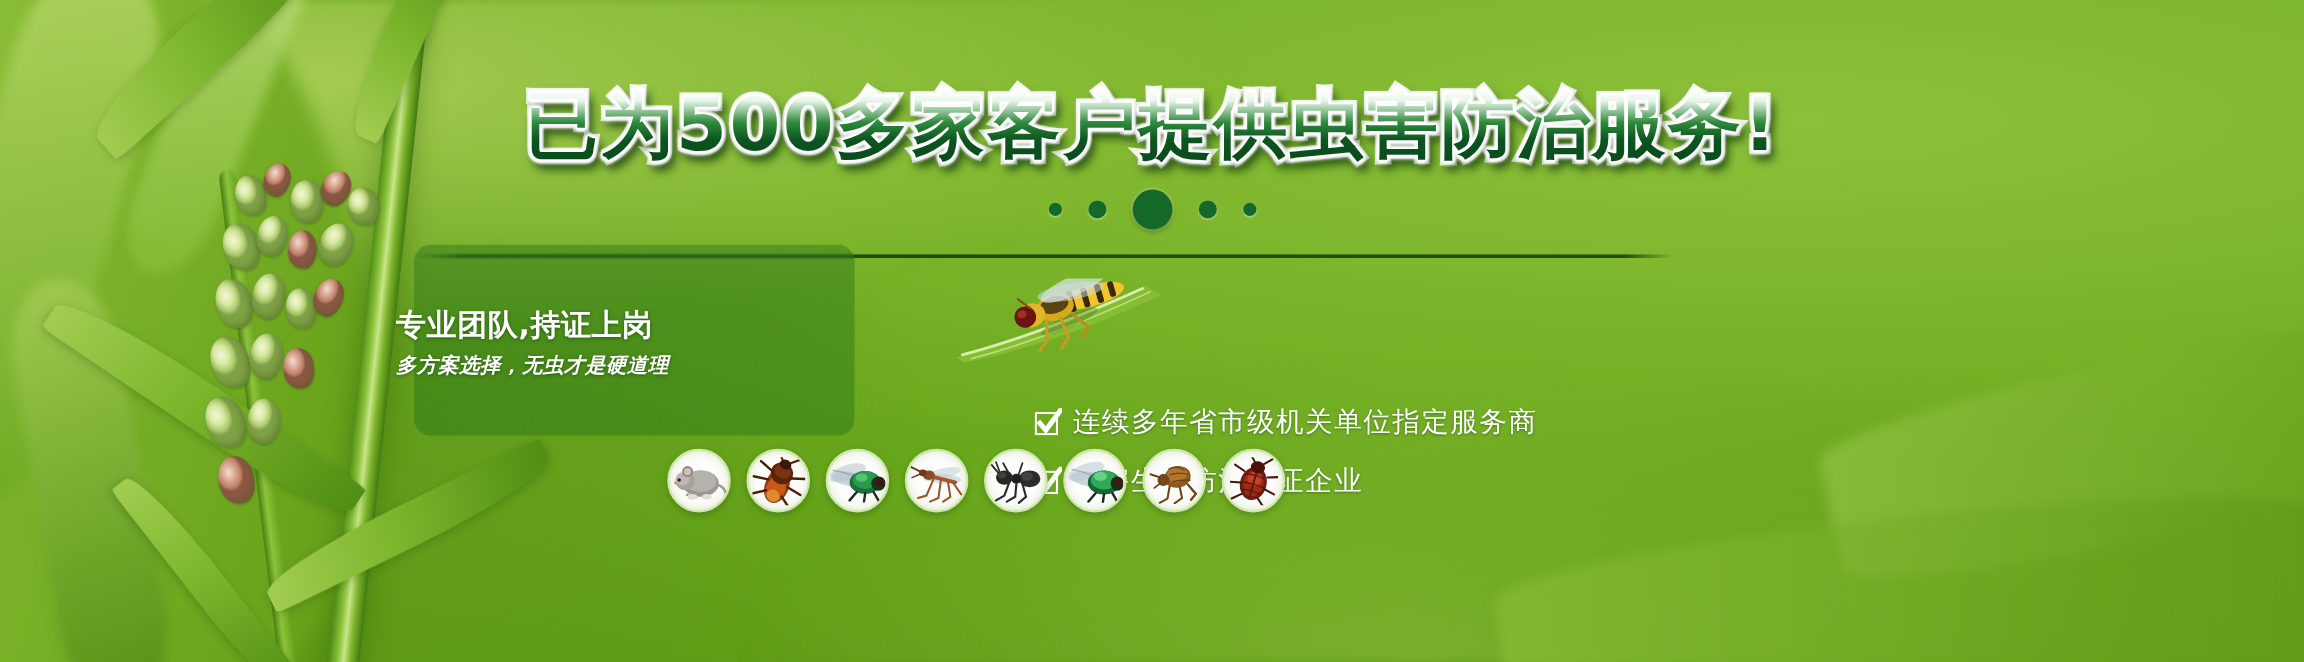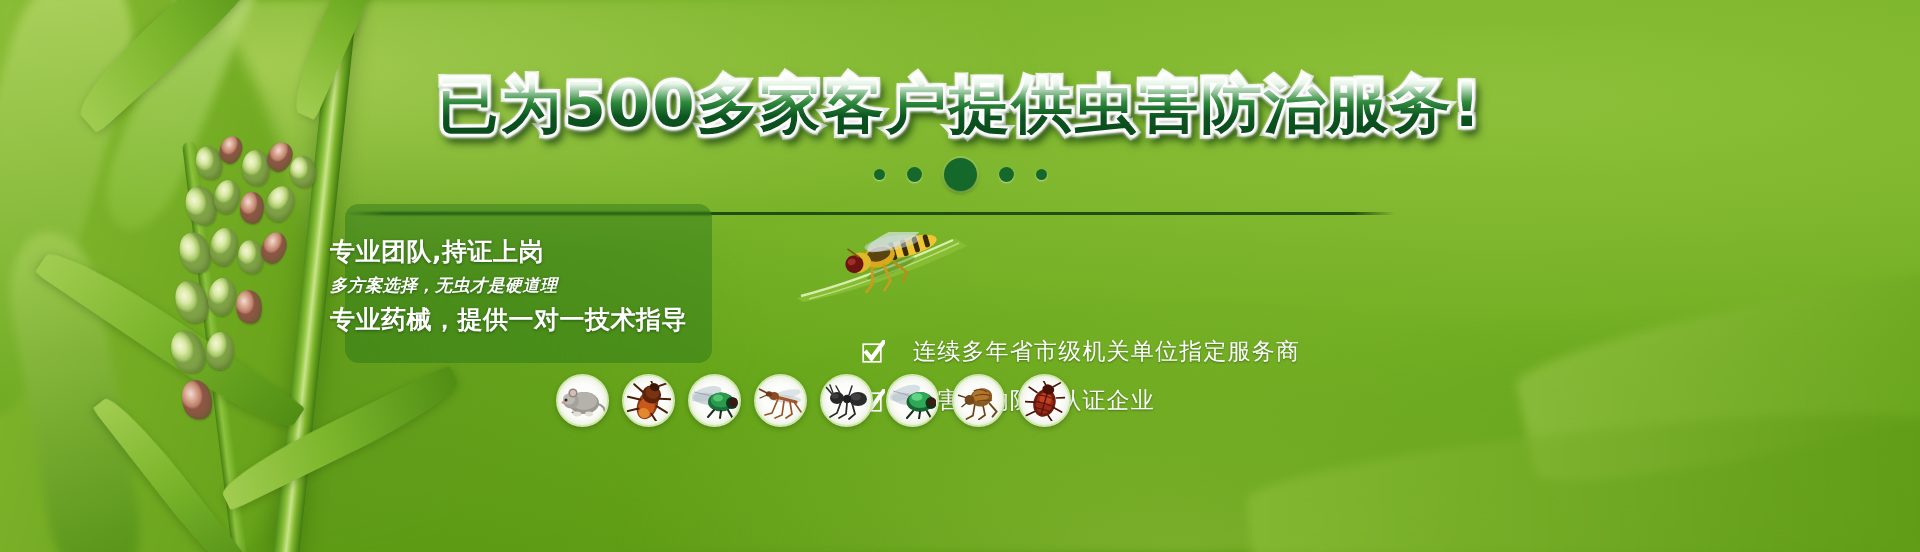--- a/index.html
+++ b/index.html
@@ -164,21 +164,21 @@
     position:absolute; left:795px; top:232px; width:180px; height:70px;
     z-index:3;
   }
 
   
   .checklist{
     position:absolute; left:862px; top:336px;
     z-index:4;
     display:flex; flex-direction:column; gap:18px;
   }
-  .check-item{ display:flex; align-items:center; gap:28px; }
+  .check-item{ display:flex; align-items:center; gap:9px; }
   .check-box{ width:23px; height:23px; flex:0 0 auto; }
   .check-text{
     color:#ffffff;
     font-family:"DejaVu Sans", sans-serif;
     font-size:23px;
     letter-spacing:1.2px;
     white-space:nowrap;
     text-shadow:0 1px 2px rgba(10,45,10,.45);
   }
 
@@ -259,21 +259,20 @@
     <span class="dot m"></span>
     <span class="dot l"></span>
     <span class="dot m"></span>
     <span class="dot s"></span>
   </div>
 
   <div class="panel"></div>
   <div class="panel-lines">
     <div class="pline l1">专业团队,持证上岗</div>
     <div class="pline l2">多方案选择，无虫才是硬道理</div>
-    <div class="pline l3">专业药械，提供一对一技术指导</div>
   </div>
 
   <div class="flyblade">
     <svg width="180" height="70" viewBox="0 0 180 70">
 
       <path d="M2 66 C40 56 95 36 160 6 L172 14 C110 44 50 62 8 70 Z" fill="#86bd33"></path>
       <path d="M6 64 C44 54 98 35 158 8" stroke="#e9f7c6" stroke-width="2.4" fill="none" opacity=".85"></path>
       <path d="M14 67 C52 57 104 39 164 11" stroke="#d2ec9a" stroke-width="1.4" fill="none" opacity=".7"></path>
 
       <ellipse cx="96" cy="36" rx="26" ry="5" fill="#4e7c18" opacity=".4" transform="rotate(-24 96 36)"></ellipse>

